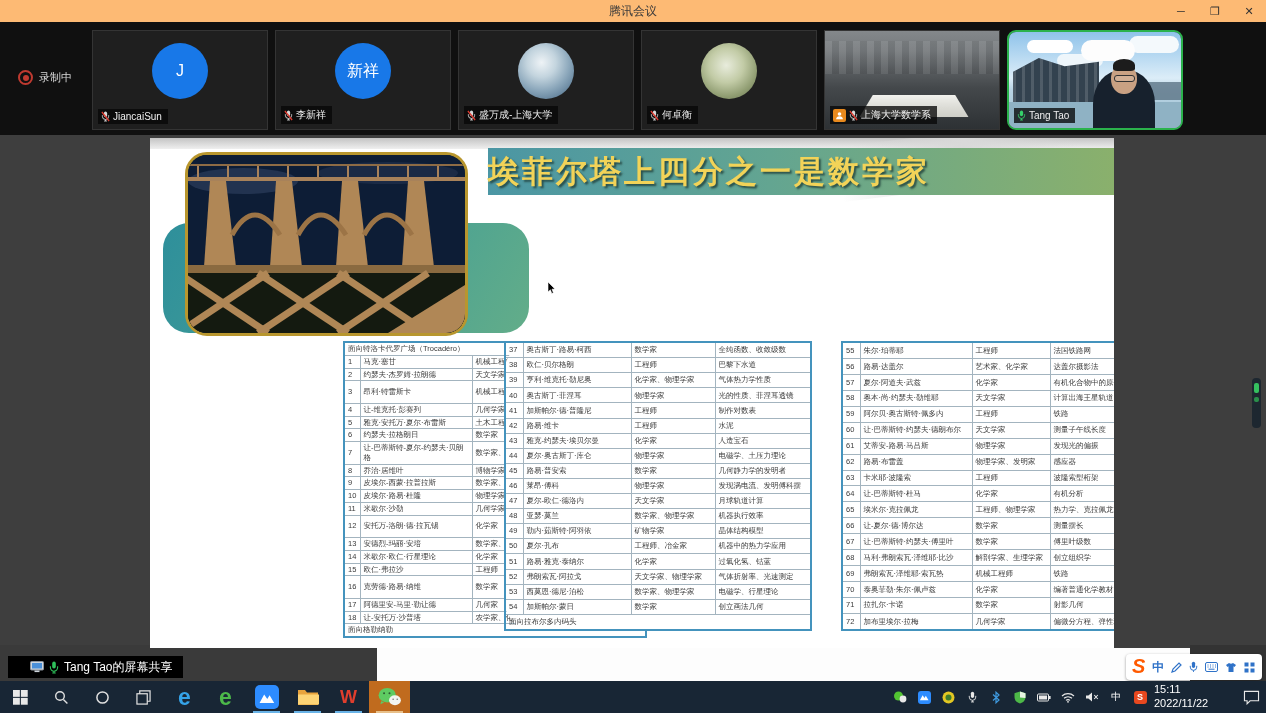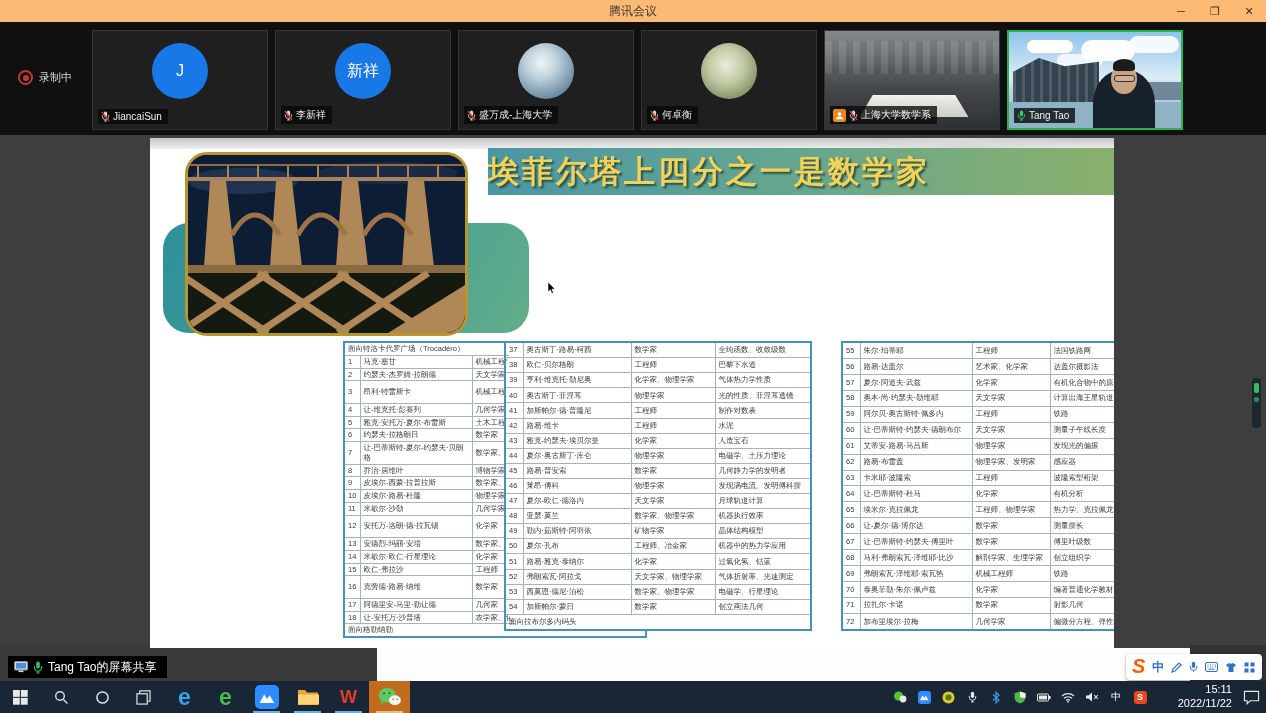--- a/index.html
+++ b/index.html
@@ -82,21 +82,21 @@
        background:#fff;}
   .slide-table{border:2px solid #4493bd;margin-left:36px;}
   .slide-table td{border:1px solid #a3b4bf;font-size:7.5px;color:#3a3a3a;padding:1px 3px;
        line-height:1.3;overflow:hidden;}
   .slide-table td.hdr{text-align:left;}
   #table0{left:157px;width:304px;height:292px;}
   #table1{left:318px;width:308px;height:290px;border-radius:32px;}
   #table2{left:655px;width:303px;height:290px;}
   
   .share-label{position:absolute;left:8px;top:521px;height:22px;background:#000;display:flex;
-       align-items:center;gap:5px;padding:0 10px 0 6px;color:#fff;font-size:12px;z-index:5;}
+       align-items:center;gap:5px;padding:0 10px 0 22px;color:#fff;font-size:12px;z-index:5;}
   .dark-corner-left{position:absolute;left:0;top:510px;width:377px;height:36px;background:#3a3a3a;}
   .dark-corner-right{position:absolute;left:1190px;top:510px;width:76px;height:36px;background:#333;}
   .side-widget{position:absolute;left:1252px;top:243px;width:9px;height:50px;background:#1d2730;
        border-radius:4px;}
   .side-widget::before{content:'';position:absolute;left:2px;top:5px;width:5px;height:10px;
        background:#35c05f;border-radius:2px;}
   .side-widget::after{content:'';position:absolute;left:2px;top:19px;width:5px;height:5px;
        background:#2a8f4a;border-radius:2px;}
   
   .ime-bar{position:absolute;left:1126px;top:519px;width:136px;height:26px;background:#fff;
@@ -117,21 +117,21 @@
   .glyph-e{font-size:23px;font-weight:bold;line-height:1;}
   .glyph-w{font-size:18px;font-weight:900;color:#e03e2d;line-height:1;}
   .app-meeting{width:24px;height:24px;background:#2d8cff;border-radius:5px;display:flex;
        align-items:center;justify-content:center;}
   .tray{position:absolute;right:114px;top:0;height:32px;display:flex;align-items:center;}
   .tray-cell{width:24px;height:32px;display:flex;align-items:center;justify-content:center;
        color:#fff;font-size:10px;}
   .mini-sq{width:13px;height:13px;border-radius:3px;display:flex;align-items:center;
        justify-content:center;}
   .clock{position:absolute;right:34px;top:0;height:32px;display:flex;flex-direction:column;
-       justify-content:center;color:#fff;font-size:11px;text-align:right;line-height:1.25;
+       justify-content:center;color:#fff;font-size:11px;text-align:left;line-height:1.25;
        width:78px;}
   .action-center{position:absolute;right:6px;top:0;height:32px;display:flex;align-items:center;}
 </style>
 </head>
 <body>
 
 <div class="titlebar">
   <div class="title">腾讯会议</div>
   <div class="win-controls">
     <span>─</span>
@@ -211,21 +211,21 @@
           </span>
           <svg width="9" height="11" viewBox="0 0 10 12">
             <rect x="3.2" y="0.5" width="3.6" height="6.2" rx="1.8" fill="#d8d8d8"></rect>
             <path d="M1.5 4.6v1.2a3.5 3.5 0 0 0 7 0V4.6" fill="none" stroke="#d8d8d8"></path>
             <path d="M5 9.4v1.6 M3.4 11h3.2" stroke="#d8d8d8"></path>
             <line x1="1" y1="1" x2="9" y2="11" stroke="#e03b30" stroke-width="1.4"></line>
           </svg>
           <span>上海大学数学系</span>
         </div>
       </div>
-      <div class="tile speaking" style="left: 1007px;">
+      <div class="tile speaking" style="left: 1007px; border-radius: 9px;">
         <div class="video-bg">
           <div class="v-sky"></div>
           <div class="v-cloud"></div>
           <div class="v-bldg"></div>
           <div class="v-bldg2"></div>
           <div class="v-water"></div>
           <div class="v-person"></div>
           <div class="v-face"></div>
         </div>
         <div class="tile-label">

